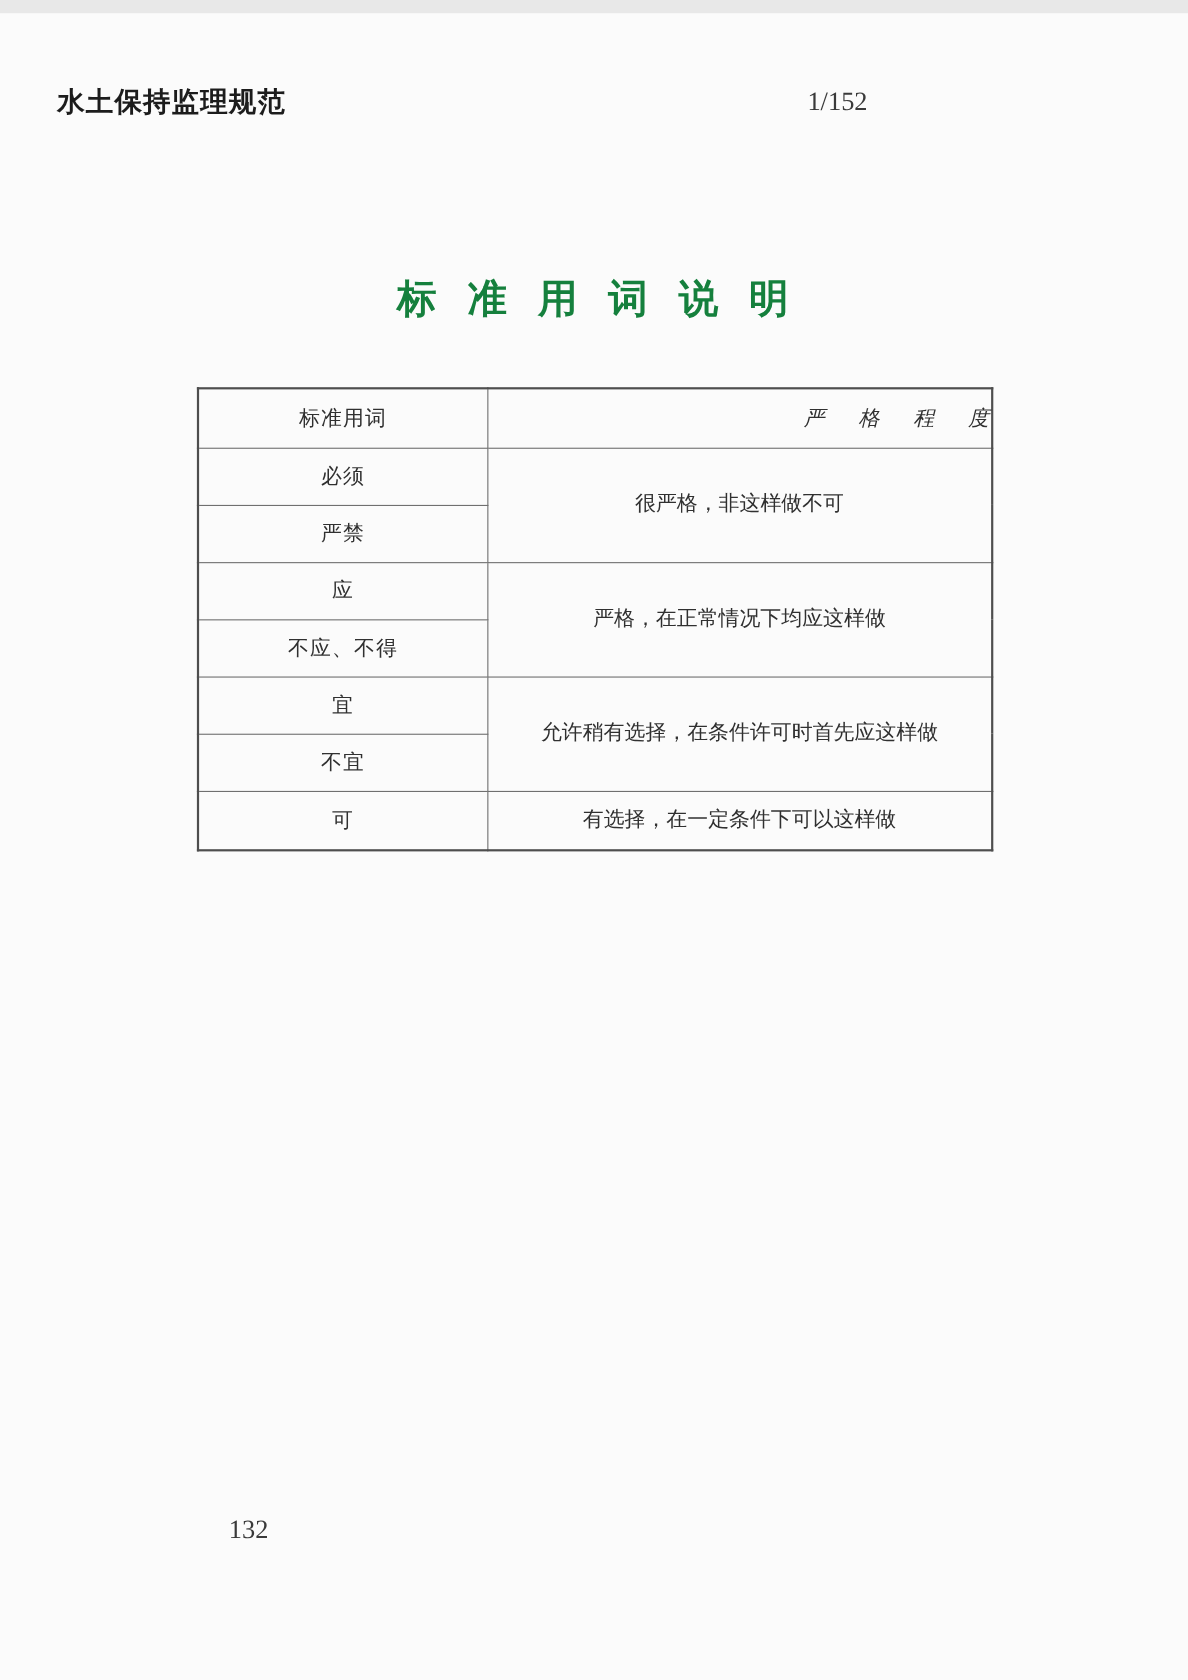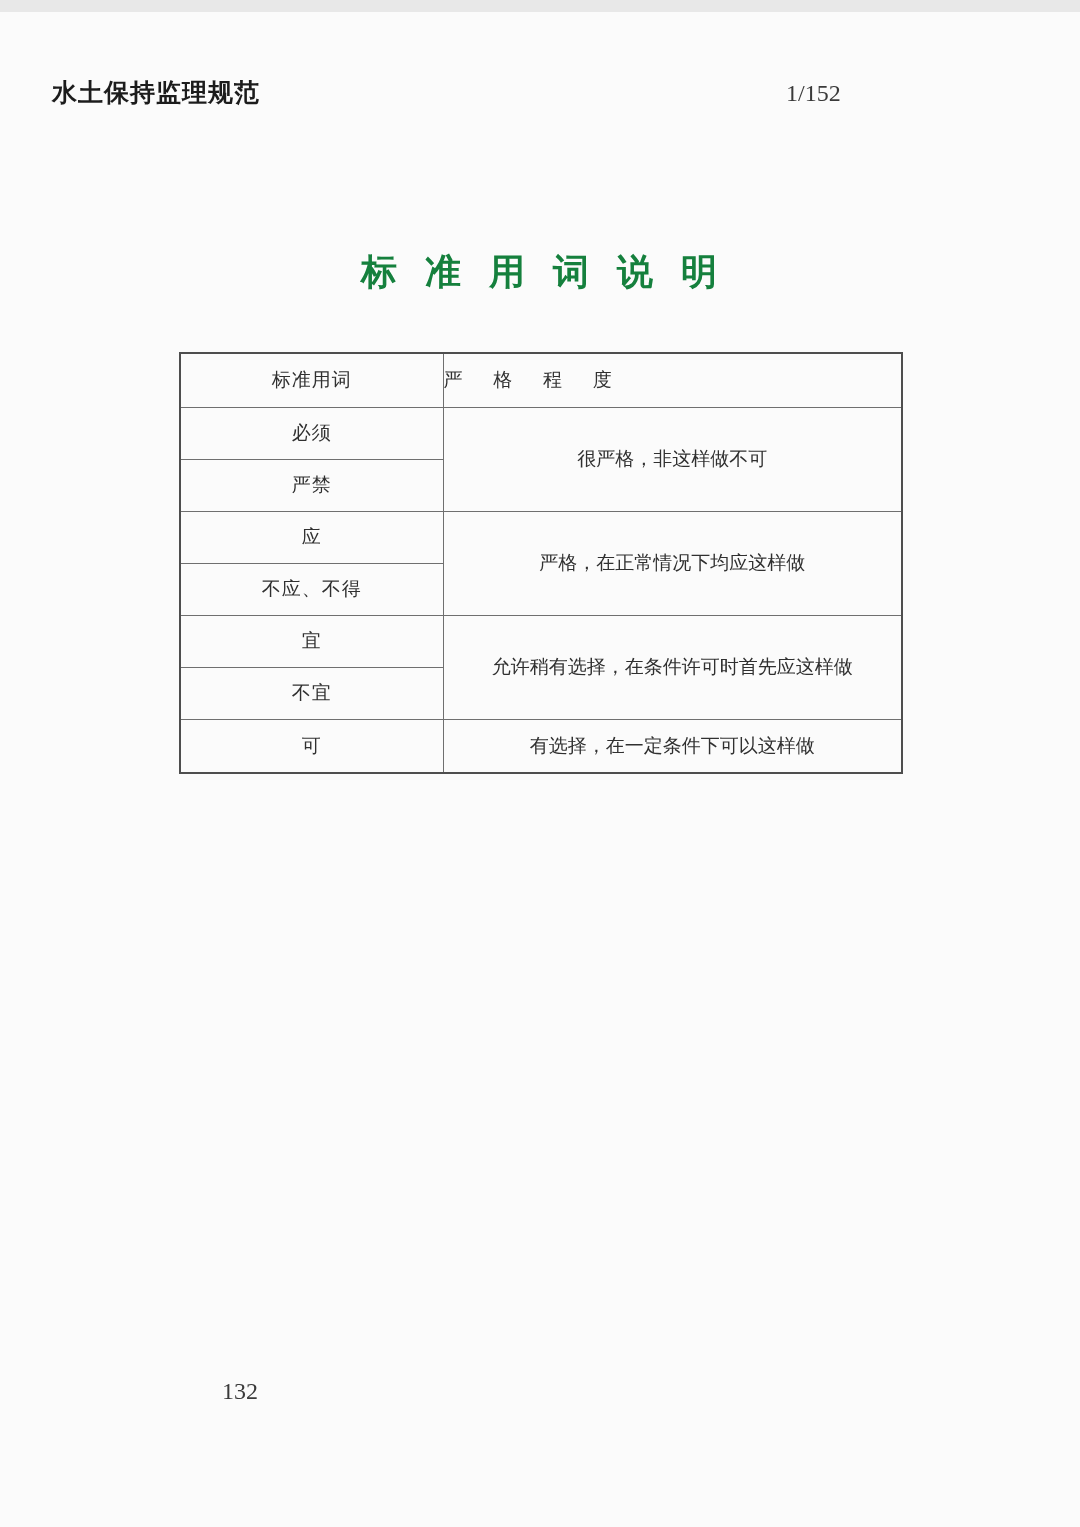--- a/index.html
+++ b/index.html
@@ -23,21 +23,21 @@
     top: 64px;
     font-family: "Liberation Sans", "DejaVu Sans", sans-serif;
     font-weight: bold;
     font-size: 25px;
     letter-spacing: 1px;
     color: #1c1c1c;
     white-space: nowrap;
   }
   .header-right {
     position: absolute;
-    left: 786px;
+    left: 734px;
     top: 68px;
     font-size: 24px;
     color: #3a3a3a;
     white-space: nowrap;
   }
   .doc-title {
     position: absolute;
     left: 0;
     top: 236px;
     width: 100%;
@@ -75,33 +75,34 @@
   tr.lrow  { height: 54px; }
   .term-cell {
     text-align: center;
     letter-spacing: 1px;
   }
   .head-term {
     text-align: center;
     letter-spacing: 1px;
   }
   .head-strict {
-    text-align: left;
+    text-align: right;
     word-spacing: 22px;
     letter-spacing: 2px;
+    font-style: italic;
   }
   .strict-cell {
     text-align: center;
     padding-left: 37px;
     padding-right: 12px;
     line-height: 1.6;
   }
   .footer-page {
     position: absolute;
-    left: 222px;
+    left: 208px;
     top: 1366px;
     font-size: 24px;
     color: #3a3a3a;
   }
 </style>
 </head>
 <body>
 
 <div class="page">
 

